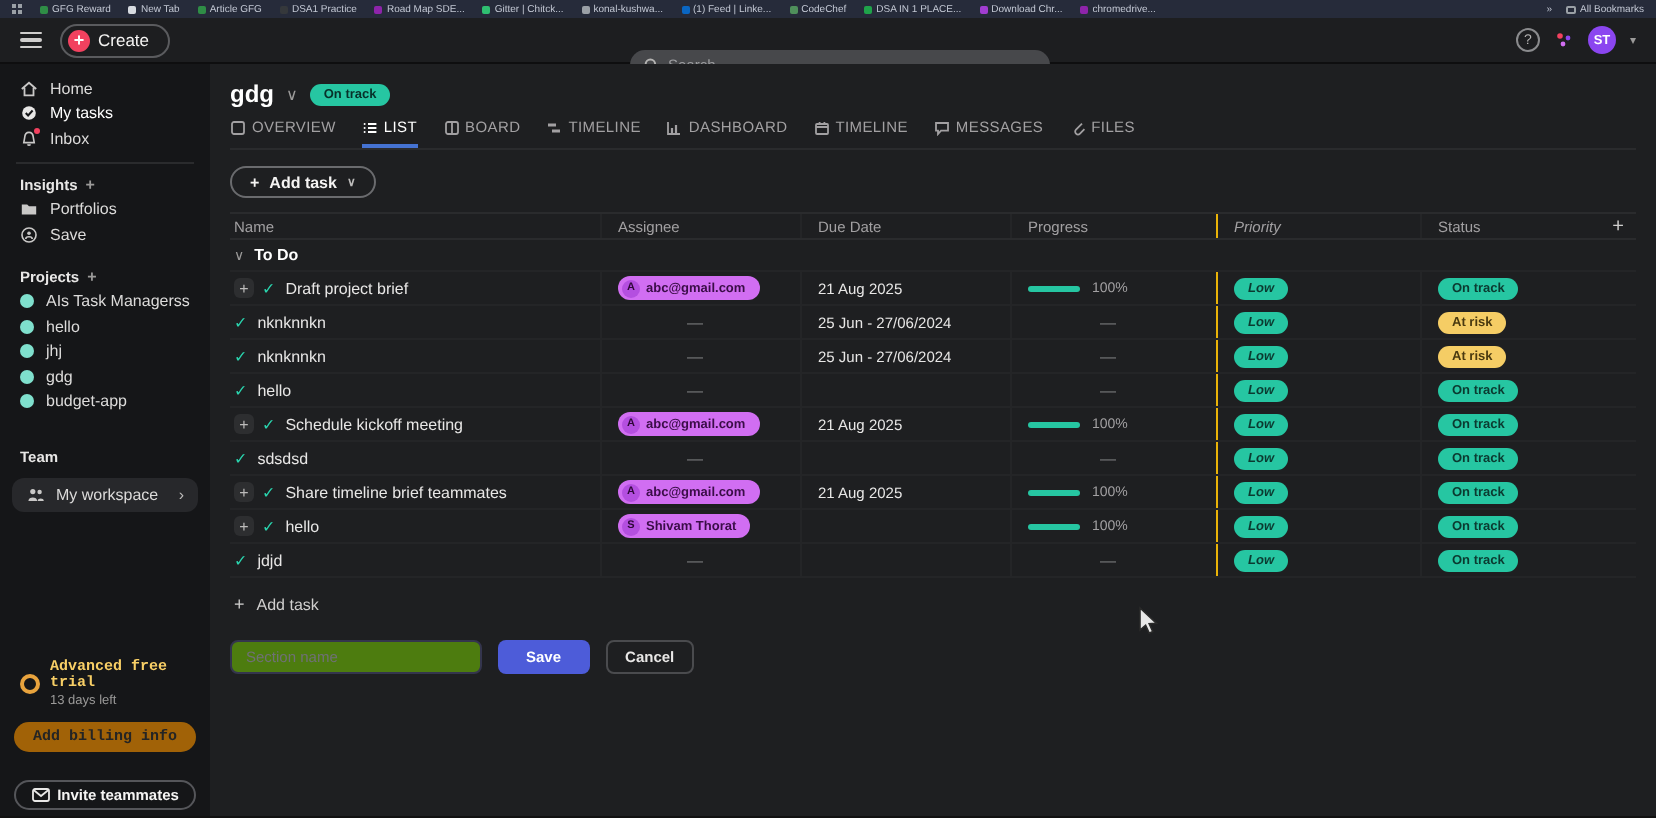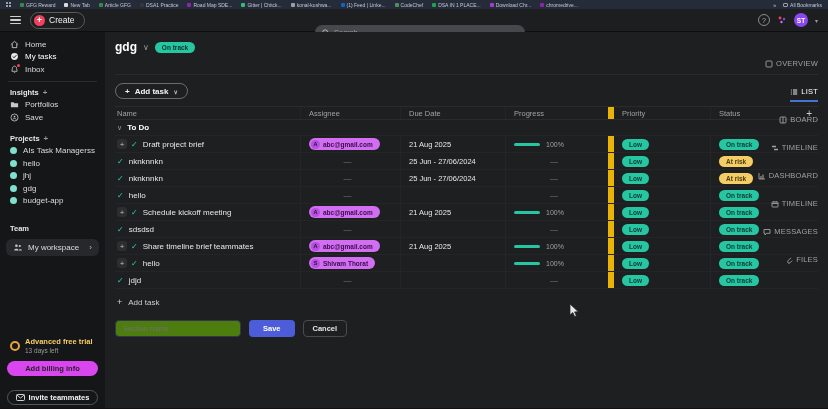--- a/index.html
+++ b/index.html
@@ -48,55 +48,55 @@
   .side-section { display:flex; align-items:center; gap:4px; padding:0 10px; height:12px;
     font-weight:bold; font-size:7.5px; color:#e8e7e6; }
   .section-plus { color:#9b9a99; font-size:8px; cursor:pointer; }
   .proj-dot { width:7px; height:7px; border-radius:50%; background:#7fe0cd; flex:none; }
   .workspace-pill { margin:5px 6px 0 6px; background:#27282b; border-radius:6px; height:17px;
     display:flex; align-items:center; gap:5px; padding:0 7px; cursor:pointer; }
   .workspace-pill .ws-chev { margin-left:auto; color:#bdbcbb; font-size:8px; }
   .side-bottom { position:absolute; left:0; right:0; bottom:3px; padding:0 7px; }
   .trial-row { display:flex; align-items:center; gap:5px; margin-bottom:7px; padding-left:3px; }
   .trial-circle { width:10px; height:10px; border-radius:50%; border:2px solid #e8a33d; flex:none; }
-  .trial-title { color:#f8cf66; font-weight:bold; font-size:7.5px; }
+  .trial-title { color:#f8cf66; font-weight:bold; font-size:7.5px;font-family:Liberation Mono, monospace; }
   .trial-sub { color:#9b9a99; font-size:6.5px; margin-top:1px; }
-  .billing-btn { background:#d946ef; color:#242424; border-radius:8px; height:15px; width:100%;
+  .billing-btn { background:#a16207; color:#242424; border-radius:8px; height:15px; width:100%;
     font-size:7.5px; font-weight:bold; display:flex; align-items:center; justify-content:center;
-    margin-bottom:14px; cursor:pointer; border:none; font-family:Liberation Sans, sans-serif; }
+    margin-bottom:14px; cursor:pointer; border:none; font-family:Liberation Mono, monospace; }
   .invite-btn { border:1px solid #55565a; background:transparent; color:#f5f4f3; border-radius:8px;
     height:15px; width:100%; font-size:7.5px; font-weight:bold; display:flex; align-items:center;
     justify-content:center; gap:4px; cursor:pointer; font-family:inherit; }
 
   
   .main { flex:1; background:#1e1f21; position:relative; padding:6px 10px 0 10px; }
   .proj-row { display:flex; align-items:center; gap:6px; height:18px; margin-bottom:3px; }
   .proj-name { font-size:12px; font-weight:bold; color:#fff; }
   .proj-chev { color:#9b9a99; font-size:8px; cursor:pointer; }
   .status-pill { background:#26c6a2; color:#07312a; font-size:6.5px; font-weight:bold;
     padding:2px 7px; border-radius:8px; }
-  .tabs { display:flex; gap:13px; border-bottom:1px solid #2a2b2d; align-items:flex-end; height:16px;flex-direction:column; }
+  .tabs { display:flex; gap:13px; border-bottom:1px solid #2a2b2d; align-items:flex-end; height:16px; }
   .tab { display:flex; align-items:center; gap:3px; font-size:7.5px; color:#a2a0a2;
     padding-bottom:4px; border-bottom:2px solid transparent; cursor:pointer; letter-spacing:.2px; }
   .tab.active { color:#fff; border-bottom-color:#4573d2; }
   .addtask-btn { margin:8px 0 7px 0; display:inline-flex; align-items:center; gap:5px;
     border:1px solid #6a6b6e; border-radius:8px; height:16px; padding:0 9px; font-size:8px;
     font-weight:bold; color:#f5f4f3; background:transparent; cursor:pointer; font-family:inherit; }
 
   
   .ttable { font-size:8px; color:#e8e7e6; }
   .thead, .trow, .section-row { display:flex; align-items:center; }
   .thead { height:14px; border-top:1px solid #2a2b2d; border-bottom:1px solid #2a2b2d;
     color:#a2a0a2; font-size:7.5px; }
   .col { height:100%; display:flex; align-items:center; padding-left:8px; }
   .col-name { width:185px; padding-left:2px; position:relative; }
   .col-assignee { width:100px; border-left:1px solid #242527; }
   .col-due { width:105px; border-left:1px solid #242527; font-size:7.5px; }
   .col-progress { width:103px; border-left:1px solid #242527; }
-  .col-priority { width:102px; border-left:6px solid #eab308; }
+  .col-priority { width:102px; border-left:1px solid #eab308;font-style:italic; }
   .col-status { flex:1; border-left:1px solid #242527; padding-right:6px; }
   .thead-plus { margin-left:auto; color:#d0cfce; font-size:10px; cursor:pointer; }
   .section-row { height:16px; gap:5px; font-weight:bold; color:#fff;
     border-bottom:1px solid #242527; padding-left:2px; }
   .sec-chev { color:#9b9a99; font-size:7px; font-weight:normal; cursor:pointer; }
   .trow { height:17px; border-bottom:1px solid #242527; }
   .row-plus { width:10px; height:10px; background:#2d2e30; border-radius:3px; color:#bdbcbb;
     font-size:8px; display:flex; align-items:center; justify-content:center; margin-right:4px;
     cursor:pointer; flex:none; }
   .row-check { color:#2ad4ae; font-size:8px; margin-right:5px; cursor:pointer; }

